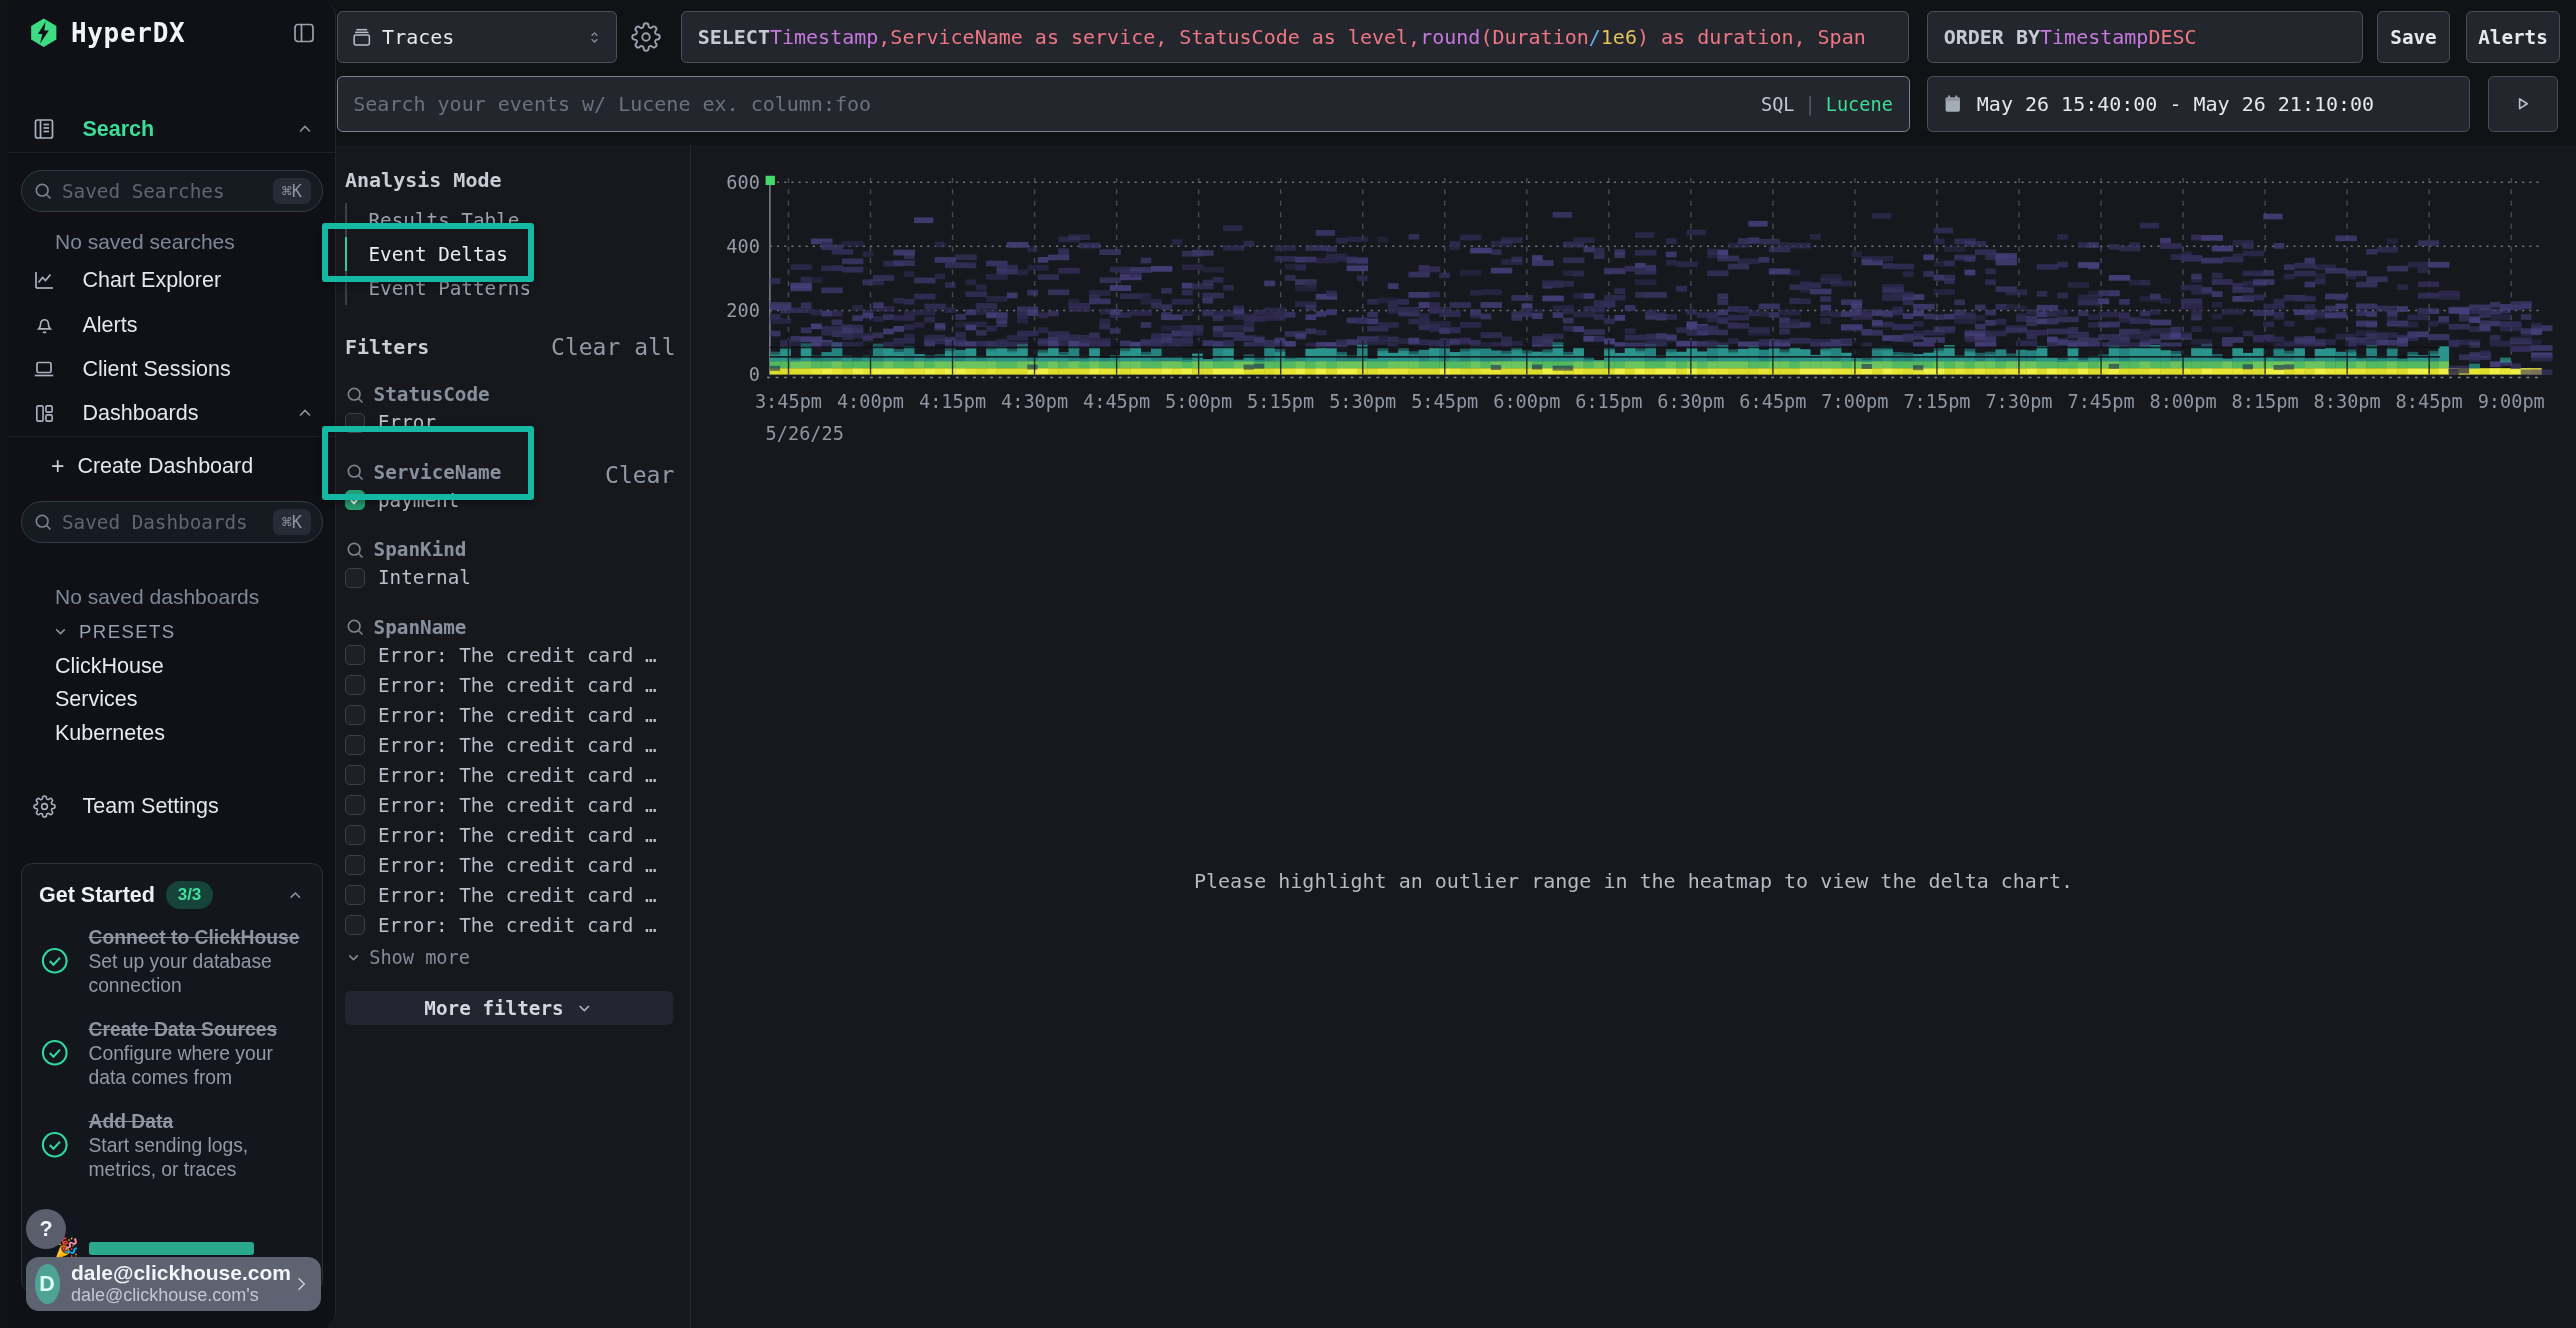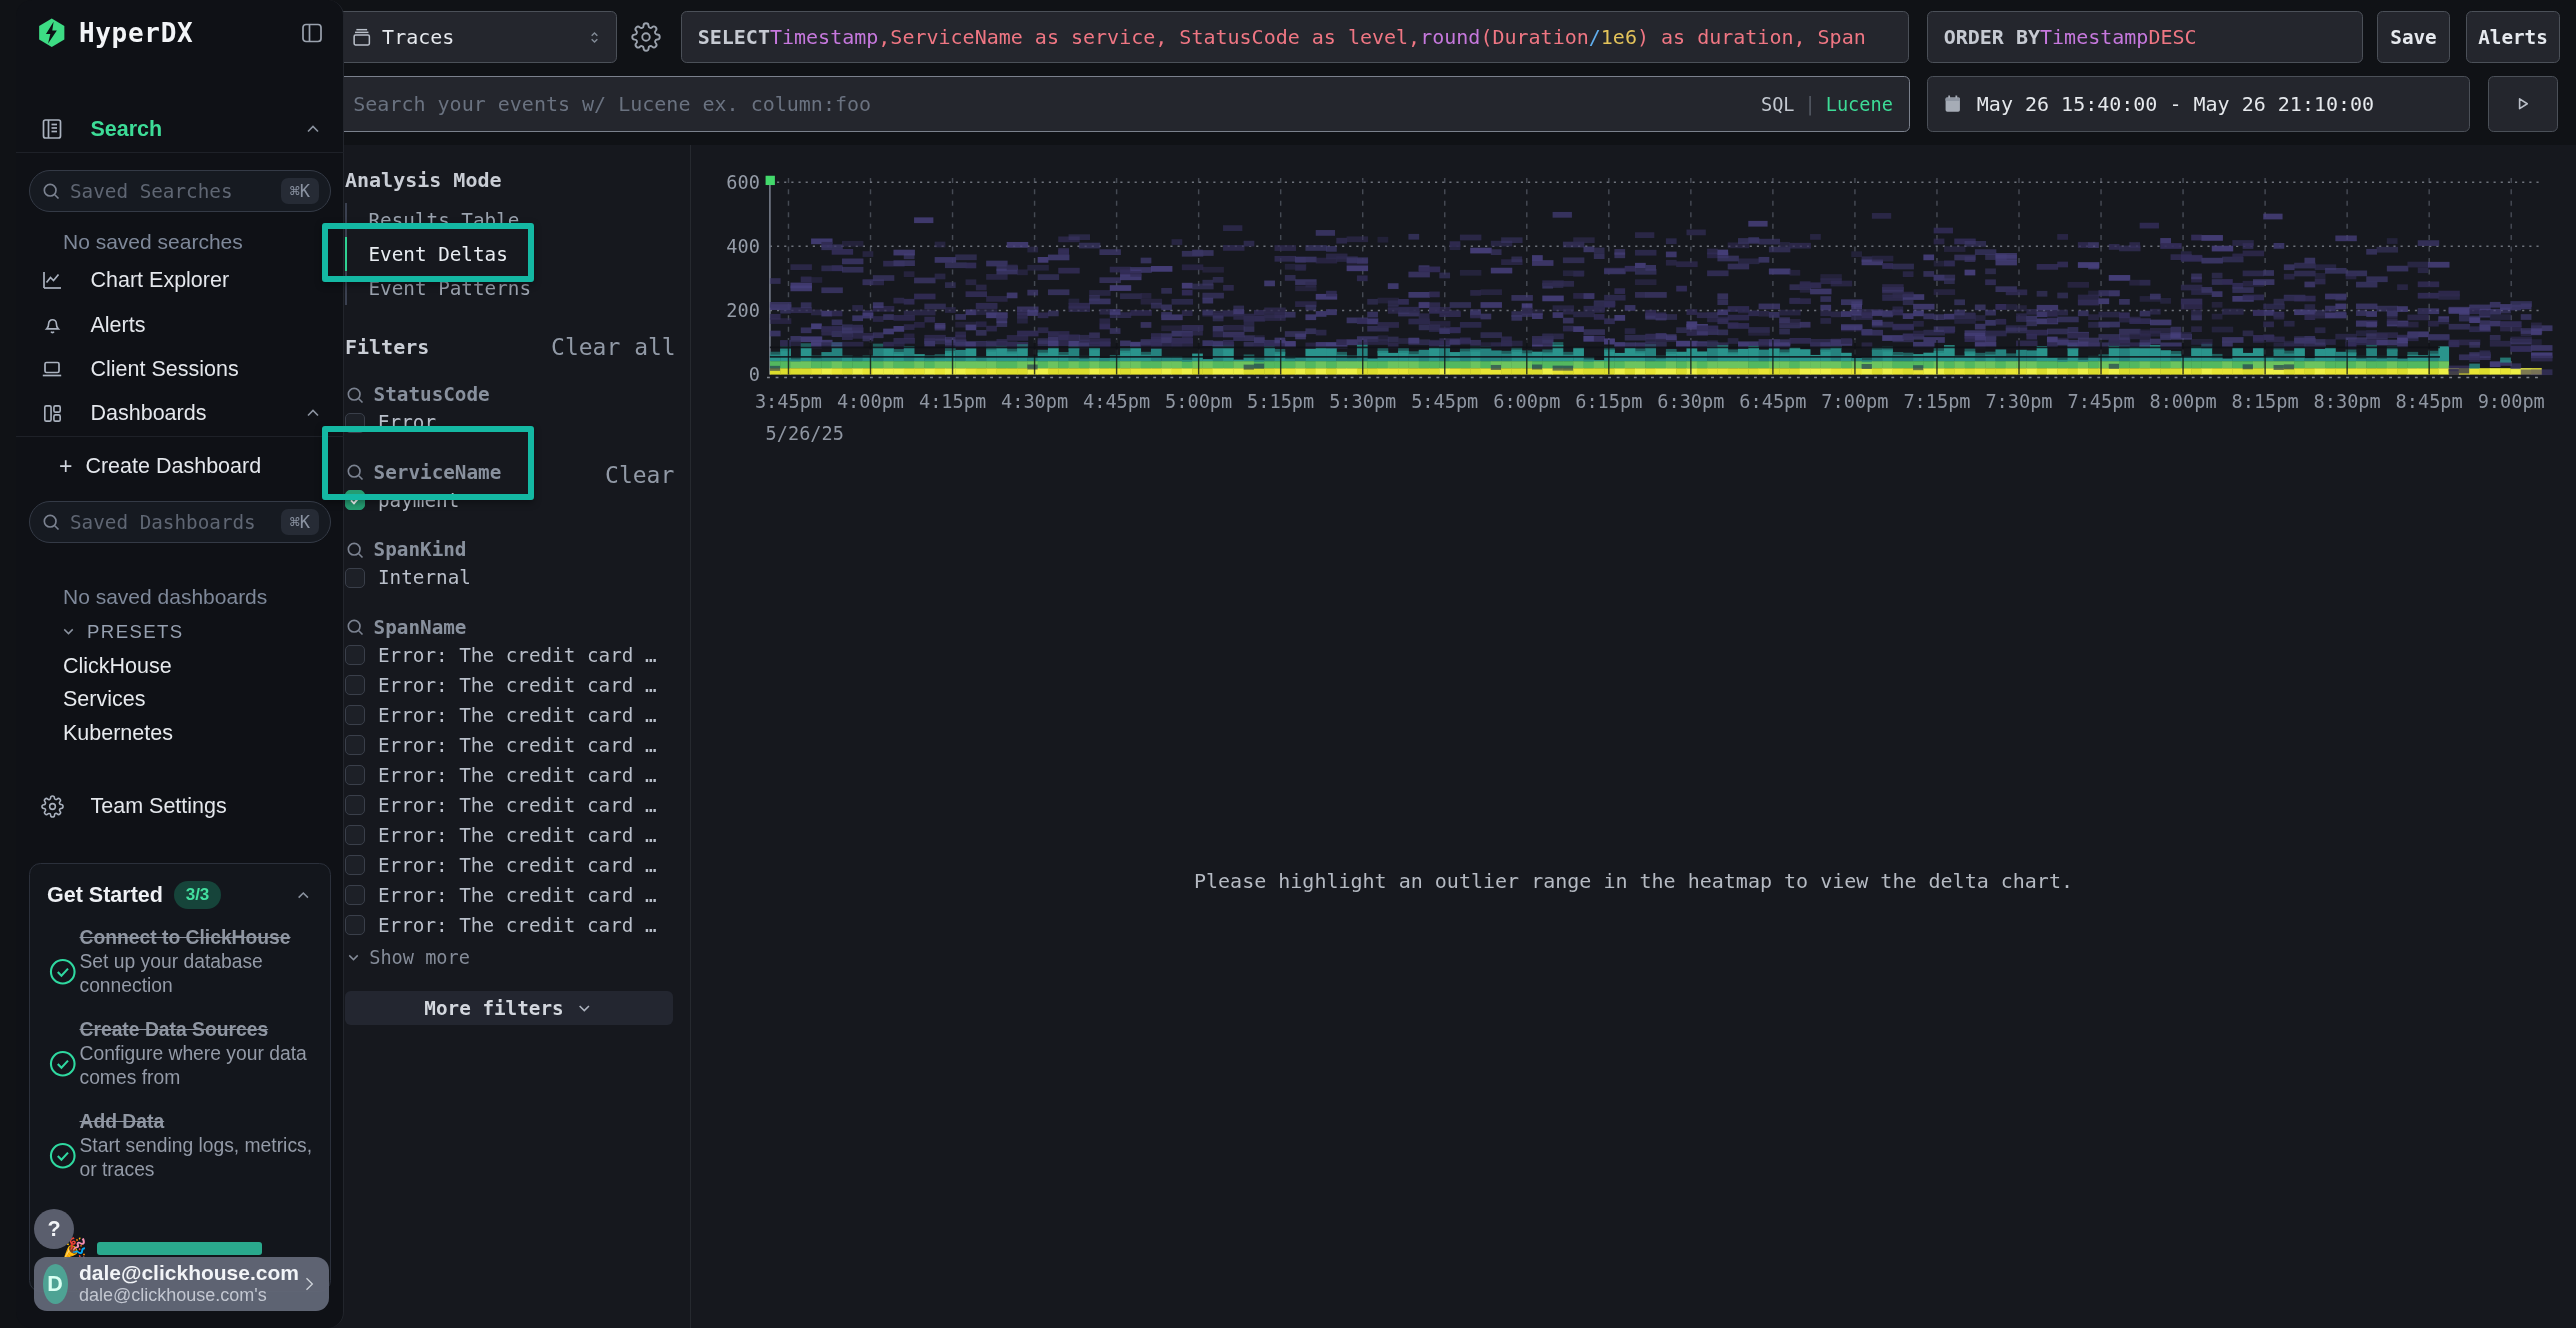--- a/index.html
+++ b/index.html
@@ -2,21 +2,21 @@
 <html style="font-size:11.4px"><head>
 <meta charset="utf-8">
 <style>
   * { margin:0; padding:0; box-sizing:border-box; }
   html,body { background:#0c0e12; }
   #screen{ position:relative; width:2576px; height:1328px; background:#101216; overflow:hidden;
            font-family:"Liberation Sans", sans-serif; }
   .mono{ font-family:"DejaVu Sans Mono","Liberation Mono",monospace; }
 
   
-  #sidebar{ position:absolute; left:16px; top:0; width:328px; height:1328px; background:#0f1116;
+  #sidebar{ position:absolute; left:8px; top:0; width:328px; height:1328px; background:#0f1116;
             border-right:1.4px solid #22252c; z-index:20;border-radius:16px; }
   .srow{ position:absolute; left:0; width:328px; display:flex; align-items:center; }
   .sdivider{ position:absolute; left:0; width:328px; height:1.4px; background:#1e2128; }
   .logo-title{ color:#f2f4f7; font-weight:bold; font-size:26px; letter-spacing:0.7px;
                font-family:"DejaVu Sans Mono","Liberation Mono",monospace; }
   .nav-label{ color:#e4e7ec; font-size:21.5px; }
   .nav-icon{ width:29px; display:flex; justify-content:center; color:#aab2bf; }
   .green{ color:#3ddc97; }
   .pill{ position:absolute; left:13px; width:302px; height:42px; border:1.4px solid #343a46;
          background:#161a21; border-radius:21.5px; display:flex; align-items:center; padding:0 11.4px; }
@@ -27,21 +27,21 @@
         font-family:"DejaVu Sans Mono","Liberation Mono",monospace; }
   .muted-note{ color:#7e8899; font-size:21px; }
   .preset-item{ color:#e7eaee; font-size:21.5px; }
   .presets-label{ color:#96a0b0; font-size:18.6px; letter-spacing:1.4px; }
   #get-started-card{ position:absolute; left:13px; top:863px; width:302px; height:429px;
         border:1.4px solid #2b303b; border-radius:11.4px; background:#13161c; padding:0 17px; }
   .gs-header{ display:flex; align-items:center; gap:11.4px; height:62px; }
   .gs-title{ color:#eef0f4; font-weight:bold; font-size:21.5px; }
   .gs-badge{ background:#16443a; color:#43e0a0; font-weight:bold; font-size:17px;
              border-radius:715px; padding:3.6px 11.4px; }
-  .gs-item{ display:flex; gap:1px; margin-bottom:20px;align-items:center; }
+  .gs-item{ display:flex; gap:18px; margin-bottom:20px; }
   .gs-check{ flex:0 0 31.5px; padding-top:18.6px; color:#2fd9a0; }
   .gs-item-title{ color:#8f96a2; font-weight:bold; font-size:19.3px; line-height:24px;
                   text-decoration:line-through; }
   .gs-item-desc{ color:#939aa7; font-size:19.3px; line-height:24px; }
   #help-btn{ position:absolute; left:18px; top:1209px; width:40px; height:40px; border-radius:50%;
              background:#5a5e6d; color:#f2f4f7; font-size:21.5px; font-weight:bold;
              display:flex; align-items:center; justify-content:center; z-index:30; }
   #user-chip{ position:absolute; left:18px; top:1257px; width:295px; height:54px; border-radius:13px;
               background:rgba(99,104,120,0.94); display:flex; align-items:center; z-index:31; }
   #user-avatar{ width:40px; height:40px; border-radius:50%; background:#4ea394; color:#d9fff2;

